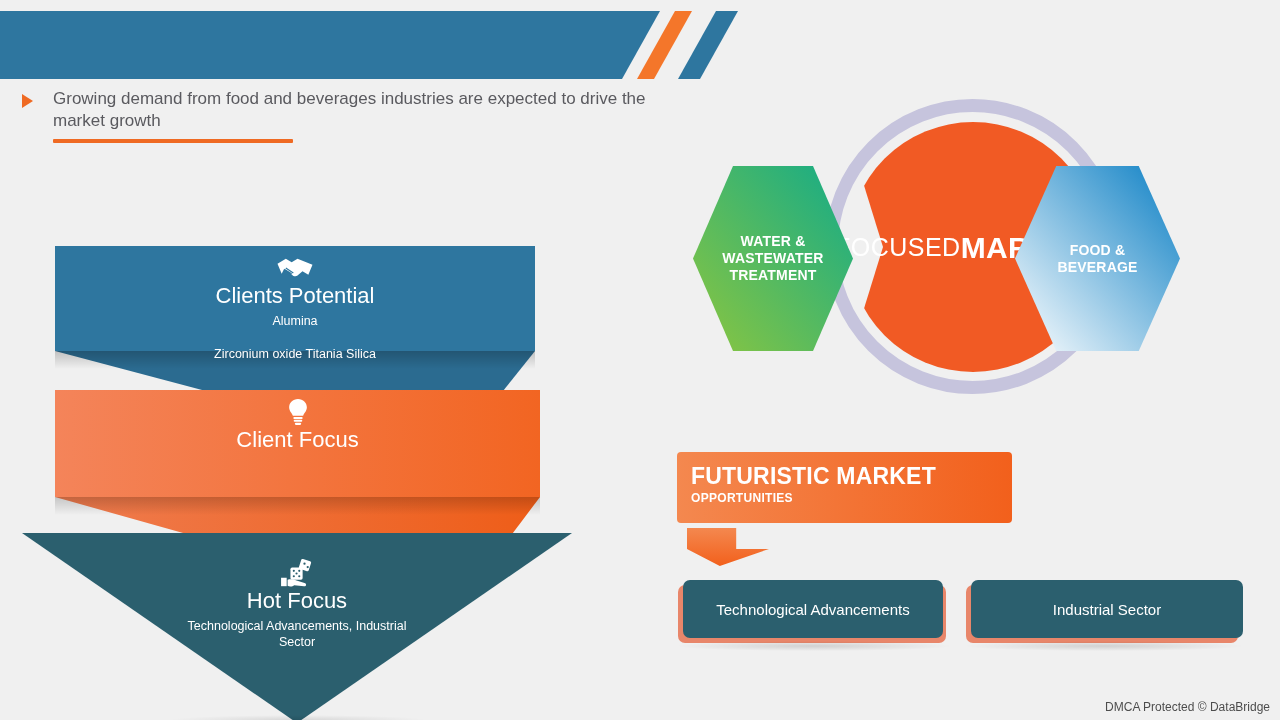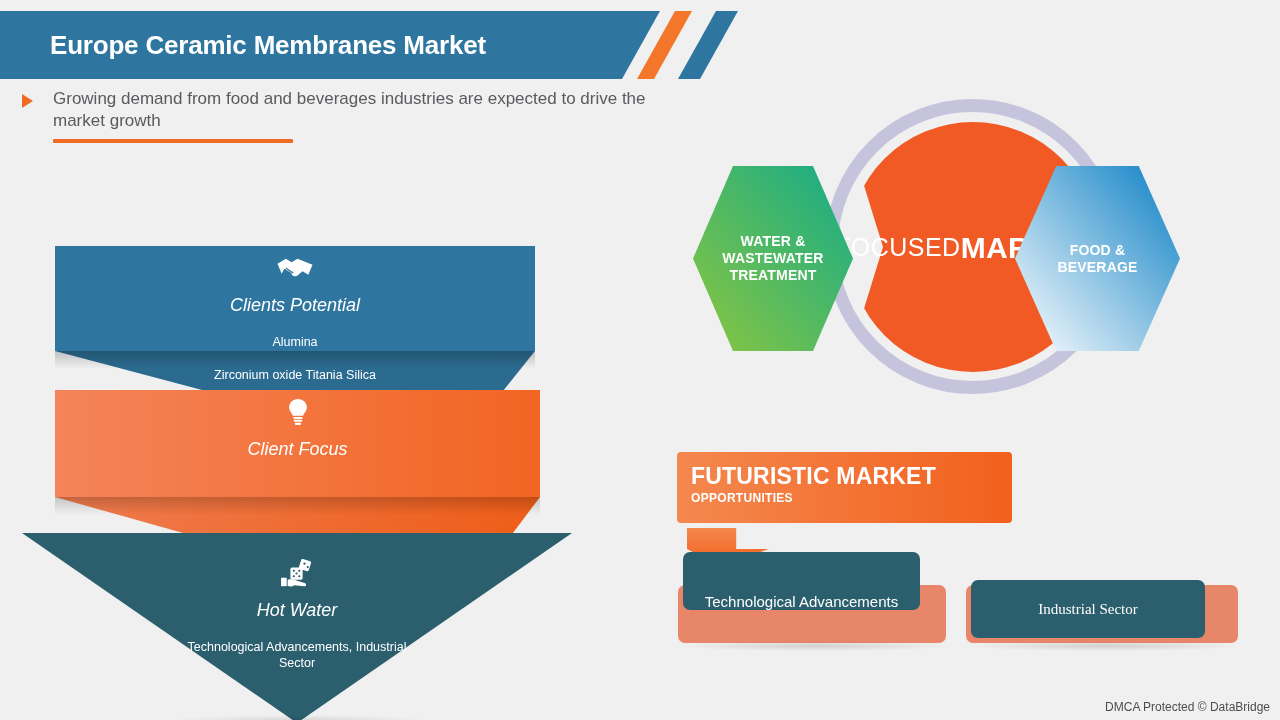--- a/index.html
+++ b/index.html
@@ -61,22 +61,22 @@
 
   .band{position:absolute;}
   .band-face{position:absolute;left:0;top:0;width:100%;}
   .band-fold{position:absolute;left:0;width:100%;}
   .band-inner{
     position:absolute;left:0;top:0;width:100%;height:100%;
     display:flex;flex-direction:column;align-items:center;justify-content:flex-start;
     color:#ffffff;text-align:center;
   }
   .band-icon{margin-top:8px;height:28px;display:block;}
-  .band-title{font-size:18px;line-height:28px;margin-top:9px;font-weight:400;font-style:italic;}
-  .band-sub{font-size:12.5px;line-height:16px;margin-top:15px;font-weight:400;}
+  .band-title{font-size:22px;line-height:28px;margin-top:0;font-weight:400;}
+  .band-sub{font-size:12.5px;line-height:16px;margin-top:3px;font-weight:400;}
 
   
   .band1{left:55px;top:18px;width:480px;height:135px;}
   .band1 .band-face{height:105px;background:#2e769f;}
   .band1 .band-fold{
     top:105px;height:42px;background:#2b6b90;
     -webkit-clip-path:polygon(0 0, 100% 0, 93% 100%, 33% 100%);
     clip-path:polygon(0 0, 100% 0, 93% 100%, 33% 100%);
   }
   .band1 .shadow{
@@ -171,23 +171,23 @@
   .opt-box{
     position:absolute;height:58px;border-radius:7px;
     background:#2b5f6e;color:#ffffff;
     display:flex;align-items:center;justify-content:center;
     font-size:15px;box-sizing:border-box;
   }
   .opt-shadow{
     position:absolute;height:58px;border-radius:7px;
     background:#e8866a;
   }
-  .opt1{left:683px;top:552px;width:237px;align-items:flex-end;}
+  .opt1{left:683px;top:580px;width:260px;}
   .opt1s{left:678px;top:585px;width:268px;}
-  .opt2{left:971px;top:580px;width:234px;font-family:Liberation Serif, serif;}
+  .opt2{left:971px;top:580px;width:272px;}
   .opt2s{left:966px;top:585px;width:272px;}
 
   .opt-drop{
     position:absolute;height:10px;border-radius:6px;
     background:radial-gradient(ellipse at center, rgba(0,0,0,.13), rgba(0,0,0,0) 72%);
   }
   .opt1d{left:678px;top:641px;width:272px;}
   .opt2d{left:966px;top:641px;width:276px;}
 
   
@@ -200,21 +200,20 @@
 </style>
 </head>
 <body>
 
 <div class="slide">
 
   <div class="header-wrap">
     <div class="header-bar"></div>
     <div class="stripe stripe-orange"></div>
     <div class="stripe stripe-blue2"></div>
-    <div class="header-title">Europe Ceramic Membranes Market</div>
   </div>
 
   <div class="sub-wrap">
     <div class="sub-bullet"></div>
     <div class="sub-text">Growing demand from food and beverages industries are expected to drive the market growth</div>
     <div class="sub-underline"></div>
   </div>
 
   <div class="funnel">
 
@@ -264,21 +263,21 @@
             <circle cx="22.4" cy="12.6" r="1.15" fill="#2b5f6e"></circle>
             <circle cx="19.5" cy="15.5" r="1.15" fill="#2b5f6e"></circle>
             <circle cx="16.6" cy="18.4" r="1.15" fill="#2b5f6e"></circle>
             <circle cx="22.4" cy="18.4" r="1.15" fill="#2b5f6e"></circle>
             <circle cx="28" cy="5" r="1.2" fill="#2b5f6e"></circle>
             <circle cx="31.4" cy="8.6" r="1.2" fill="#2b5f6e"></circle>
             <path fill="#ffffff" d="M3 20 L9 20 L9 29 L3 29 Z"></path>
             <path fill="#ffffff" d="M10 22 C13 21.2 16.5 21.5 19.5 23 L28 25.5 C30.6 26.3 30 29.3 27.5 29 L17 28 C15.5 29.6 12 30 10 28.6 Z"></path>
           </svg>
         </span>
-        <span class="band-title">Hot Water</span>
+        <span class="band-title">Hot Focus</span>
         <span class="band-sub">Technological Advancements, Industrial</span>
         <span class="band-sub" style="margin-top:0">Sector</span>
       </div>
     </div>
 
     <div class="funnel-base"></div>
   </div>
 
   <div class="hexdiag">
 

